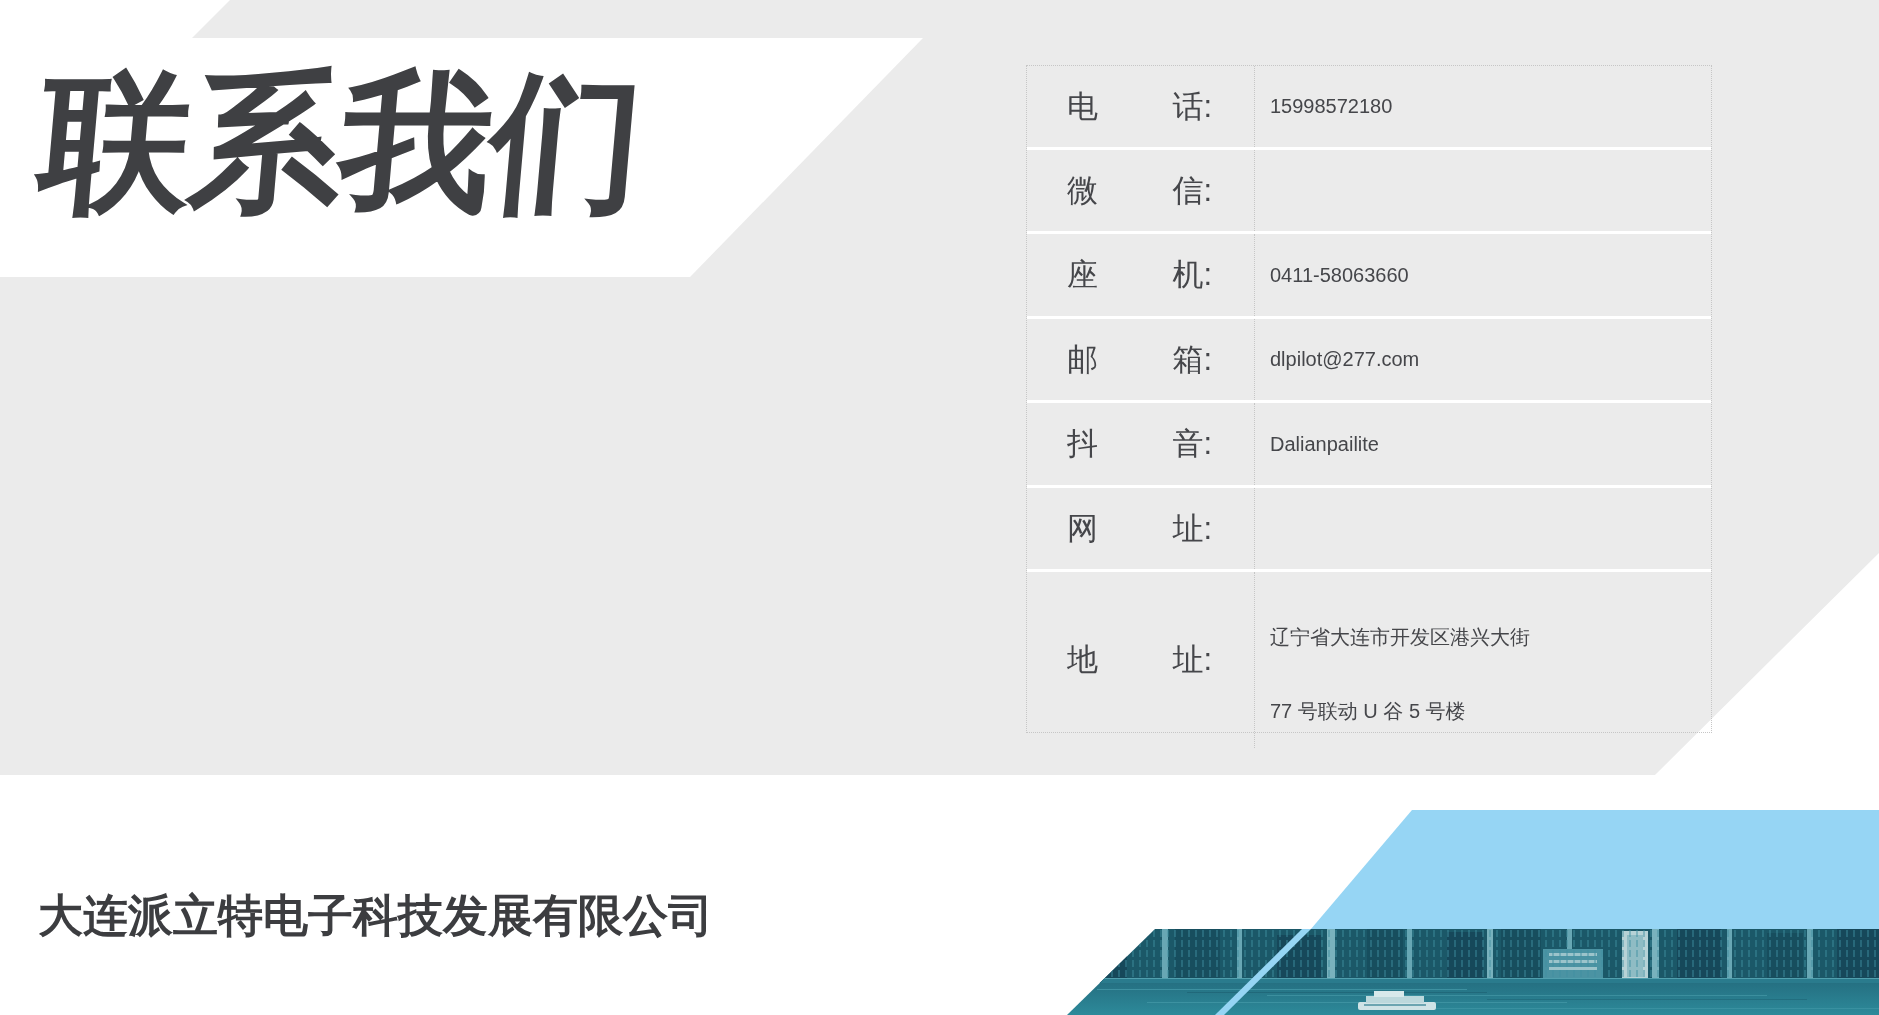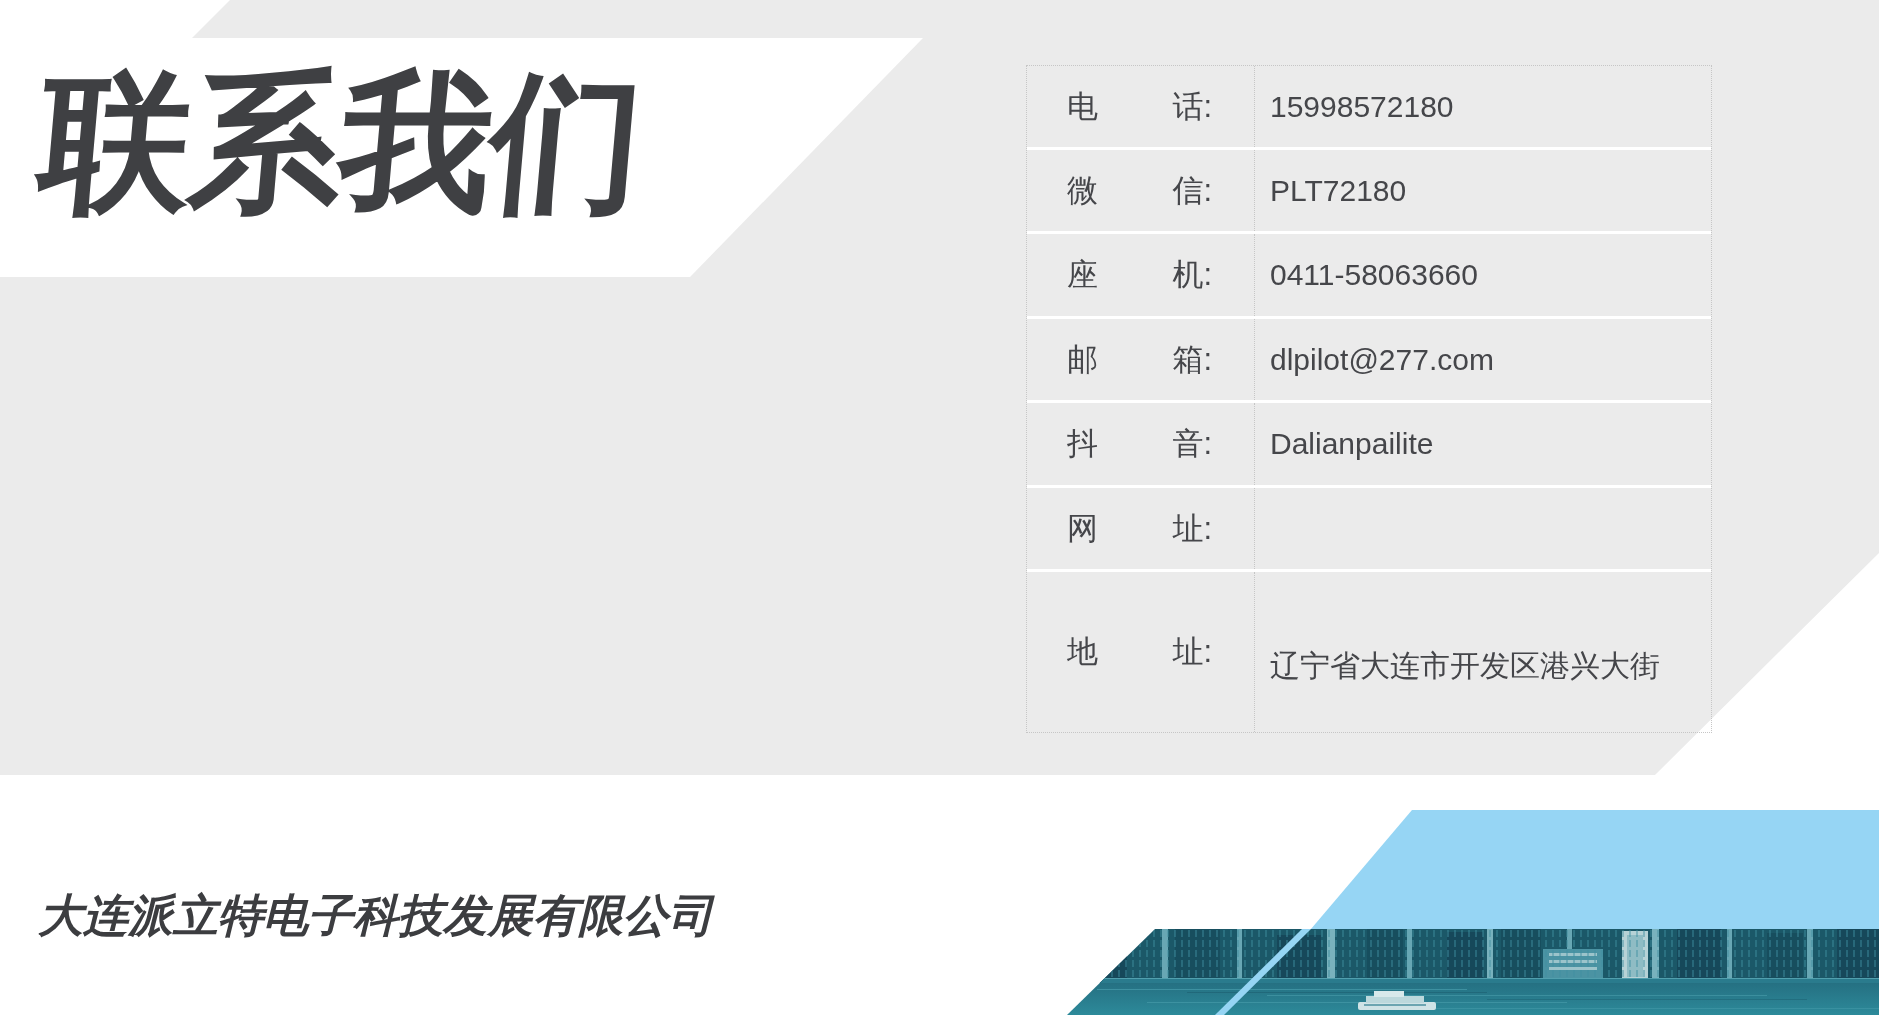--- a/index.html
+++ b/index.html
@@ -31,28 +31,28 @@
   }
   .trow{display:grid;grid-template-columns:228px 1fr;box-sizing:border-box;}
   .trow:not(:last-child){border-bottom:3px solid #ffffff;}
   .tlabel{
     box-sizing:border-box;border-right:1px dotted #c6c6c6;
     display:flex;justify-content:space-between;align-items:center;
     padding:0 42px 0 40px;font-size:31px;color:#45464a;
   }
   .tvalue{
     display:flex;align-items:center;padding-left:15px;
-    font-size:30px;color:#45464a;white-space:nowrap;
+    font-size:20px;color:#45464a;white-space:nowrap;
   }
   .tvalue.multiline{flex-direction:column;align-items:flex-start;justify-content:center;padding-top:28px;}
   .tvalue.multiline div{line-height:74px;}
   
   .company{
     position:absolute;left:38px;top:886px;margin:0;
-    font-size:45px;font-weight:800;color:#3c3d40;white-space:nowrap;font-style:italic;
+    font-size:45px;font-weight:800;color:#3c3d40;white-space:nowrap;
   }
   
   .blue-shape{
     position:absolute;left:0;top:0;width:1879px;height:1015px;background:#96d5f4;
     clip-path:polygon(1412px 810px, 1879px 810px, 1879px 1015px, 1238px 1015px);
   }
   .cityscape-wrap{
     position:absolute;left:1067px;top:929px;width:812px;height:86px;
     clip-path:polygon(88px 0, 812px 0, 812px 86px, 0 86px);
   }
@@ -80,21 +80,20 @@
         <span>话:</span>
       </div>
       <div class="tvalue">15998572180</div>
     </div>
 
     <div class="trow">
       <div class="tlabel">
         <span>微</span>
         <span>信:</span>
       </div>
-      <div class="tvalue">PLT72180</div>
     </div>
 
     <div class="trow">
       <div class="tlabel">
         <span>座</span>
         <span>机:</span>
       </div>
       <div class="tvalue">0411-58063660</div>
     </div>
 
@@ -121,20 +120,21 @@
       </div>
     </div>
 
     <div class="trow">
       <div class="tlabel">
         <span>地</span>
         <span>址:</span>
       </div>
       <div class="tvalue multiline">
         <div>辽宁省大连市开发区港兴大街</div>
+        <div>77 号联动 U 谷 5 号楼</div>
       </div>
     </div>
 
   </div>
 
   <h2 class="company">大连派立特电子科技发展有限公司</h2>
 
   <div class="blue-shape"></div>
 
   <div class="cityscape-wrap">

